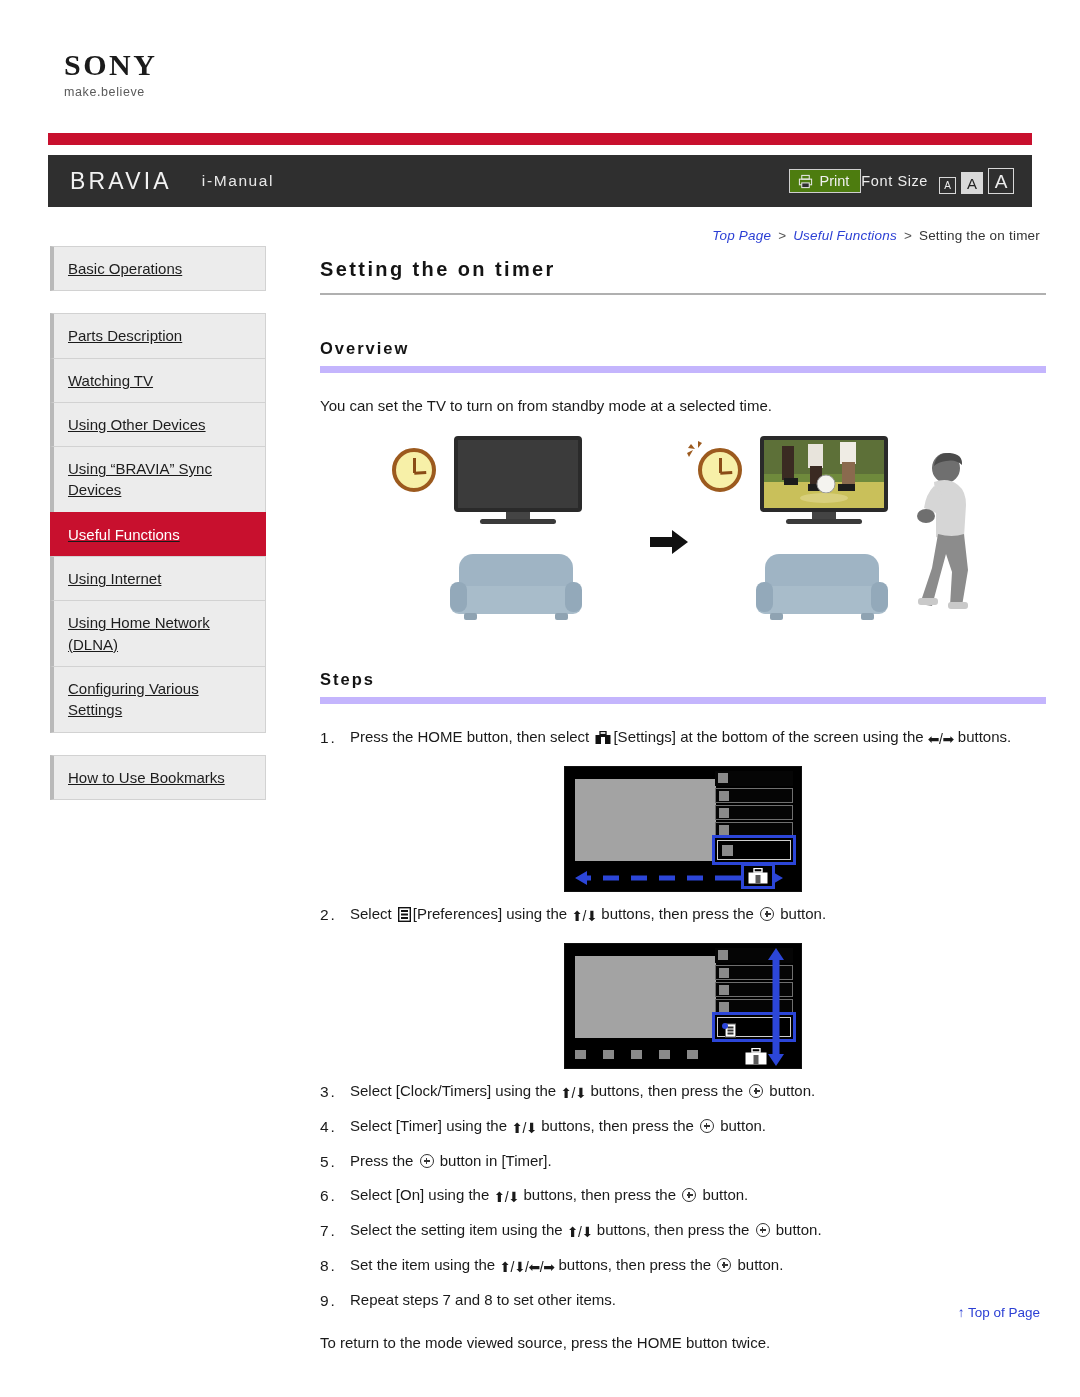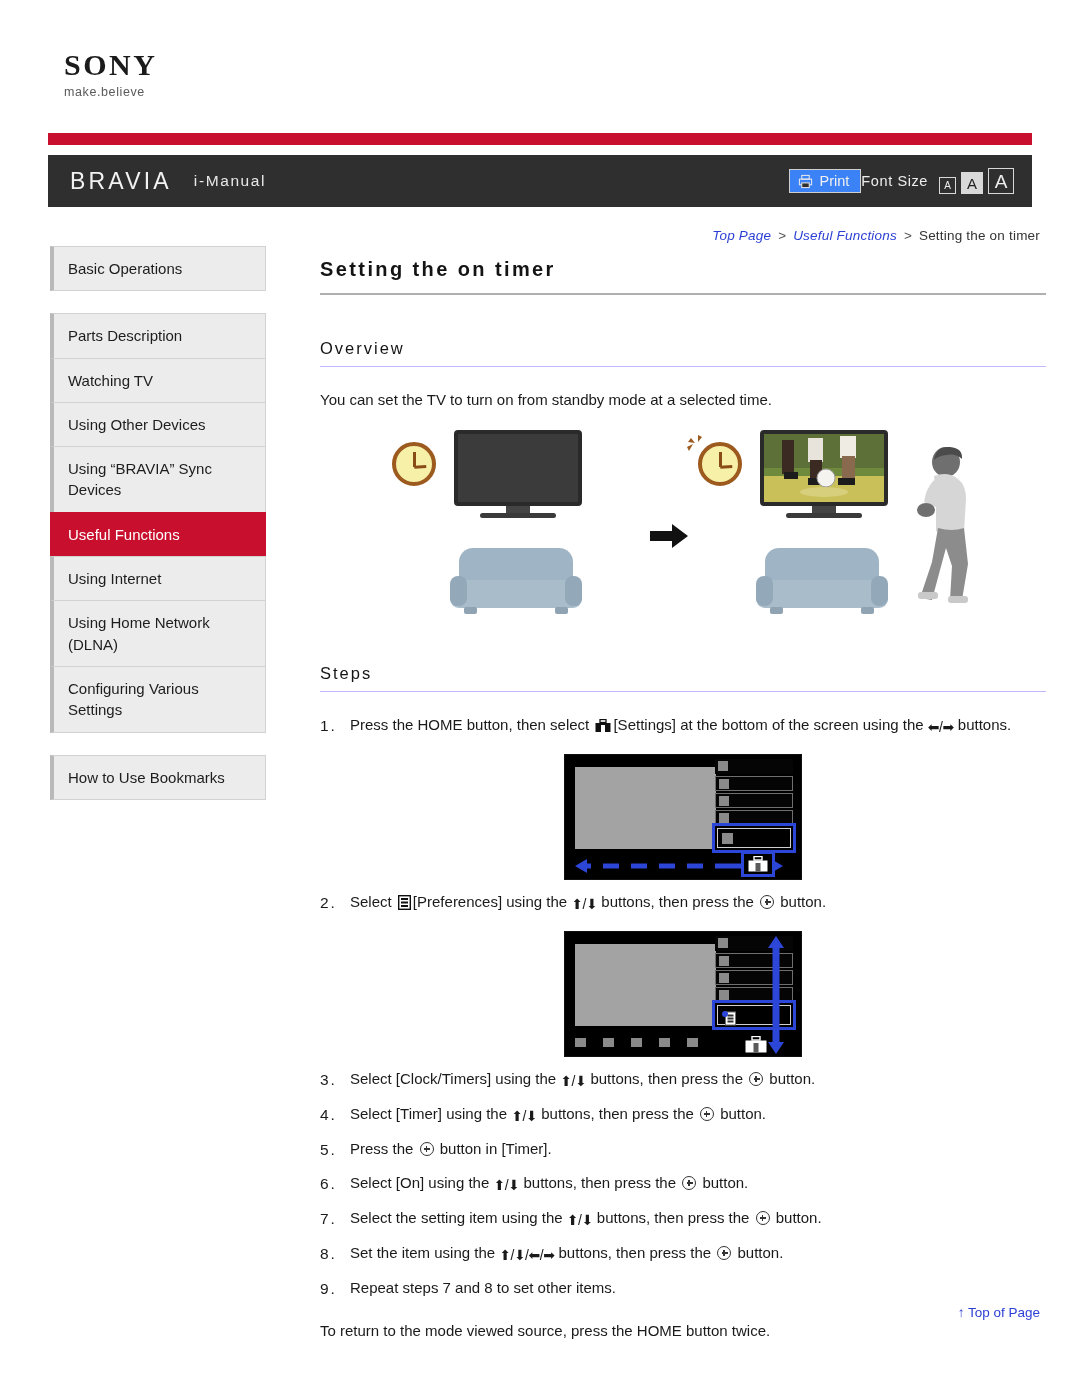--- a/index.html
+++ b/index.html
@@ -23,35 +23,35 @@
   .logo-tag {
     margin-top:5px;
     font-size:12.5px; letter-spacing:0.6px; color:#5a5a5a;
     font-family:"Liberation Sans", sans-serif;
   }
 
   
   .redbar { position:absolute; left:48px; top:133px; width:984px; height:12px; background:#c8102e; }
   .header {
     position:absolute; left:48px; top:155px; width:984px; height:52px;
-    background:#2f2f2f; display:flex; align-items:center;
+    background:#2f2f2f; display:flex; align-items:center;gap:8px;
   }
   .bravia {
     margin-left:22px;
     font-size:23px; letter-spacing:3.2px; color:#f2f2f2;
     font-family:"Liberation Sans", sans-serif; font-weight:400;
   }
   .imanual {
     margin-left:22px; font-size:15.5px; letter-spacing:1.6px; color:#e8e8e8;
   }
   .hdr-right { margin-left:auto; display:flex; align-items:center; margin-right:18px; }
   .print-btn {
     display:flex; align-items:center; gap:7px;
     border:1px solid #cfcfcf; padding:3px 11px 3px 8px;
-    color:#f0f0f0; font-size:14.5px; background:#3b82f6;
+    color:#f0f0f0; font-size:14.5px; background:#4d7c0f;
   }
   .printer-ico { width:15px; height:15px; display:block; }
   .fontsize-label { color:#ededed; font-size:14.5px; letter-spacing:0.6px; }
   .fs-btns { display:flex; align-items:flex-end; gap:5px; margin-left:11px; }
   .fs {
     border:1px solid #d8d8d8; color:#ededed; background:#2f2f2f;
     display:flex; align-items:center; justify-content:center;
     font-family:"Liberation Sans", sans-serif; line-height:1;
   }
   .fs.s { width:17px; height:17px; font-size:10px; }
@@ -61,21 +61,21 @@
   
   .breadcrumb {
     position:absolute; right:40px; top:228px;
     font-size:13.5px; color:#333; letter-spacing:0.2px; white-space:nowrap;
   }
   .breadcrumb a { color:#2b3fd4; text-decoration:none;font-style:italic; }
   .breadcrumb .sep { color:#555; margin:0 3px; }
 
   
   .sidebar { position:absolute; left:50px; top:246px; width:216px; }
-  .nav-group { margin-bottom:22px; }
+  .nav-group { margin-bottom:22px;text-decoration:underline; }
   .nav-item {
     background:#ececec;
     border:1px solid #d2d2d2;
     border-left:4px solid #b9b9b9;
     border-bottom:none;
     padding:11px 12px 11px 14px;
     font-size:15px; color:#1d1d1d; line-height:1.42;
   }
   .nav-group .nav-item:last-child { border-bottom:1px solid #d2d2d2; }
   .nav-item.active {
@@ -84,23 +84,23 @@
   }
 
   
   .content { position:absolute; left:320px; top:258px; width:726px; }
   h1.page-title {
     font-size:20px; font-weight:bold; letter-spacing:2.4px;
     margin:0 0 9px 0; padding:0 0 12px 0;
     border-bottom:2px solid #b0b0b0; color:#141414;
   }
   h2.section {
-    font-size:16.5px; font-weight:normal; letter-spacing:2px;
+    font-size:16.5px; font-weight:bold; letter-spacing:2px;
     margin:44px 0 0 0; padding:0 0 8px 0;
-    border-bottom:1px solid #c4b5fd; color:#141414;
+    border-bottom:7px solid #c4b5fd; color:#141414;
   }
   p.body-text { font-size:15px; line-height:1.5; margin:22px 0 0 0; color:#1a1a1a; }
 
   
   .illus { position:relative; height:190px; margin-top:18px; }
   .scene { position:absolute; top:0; }
   .scene.left  { left:72px; }
   .scene.right { left:378px; }
   .tv { position:absolute; }
   .tv-frame {

